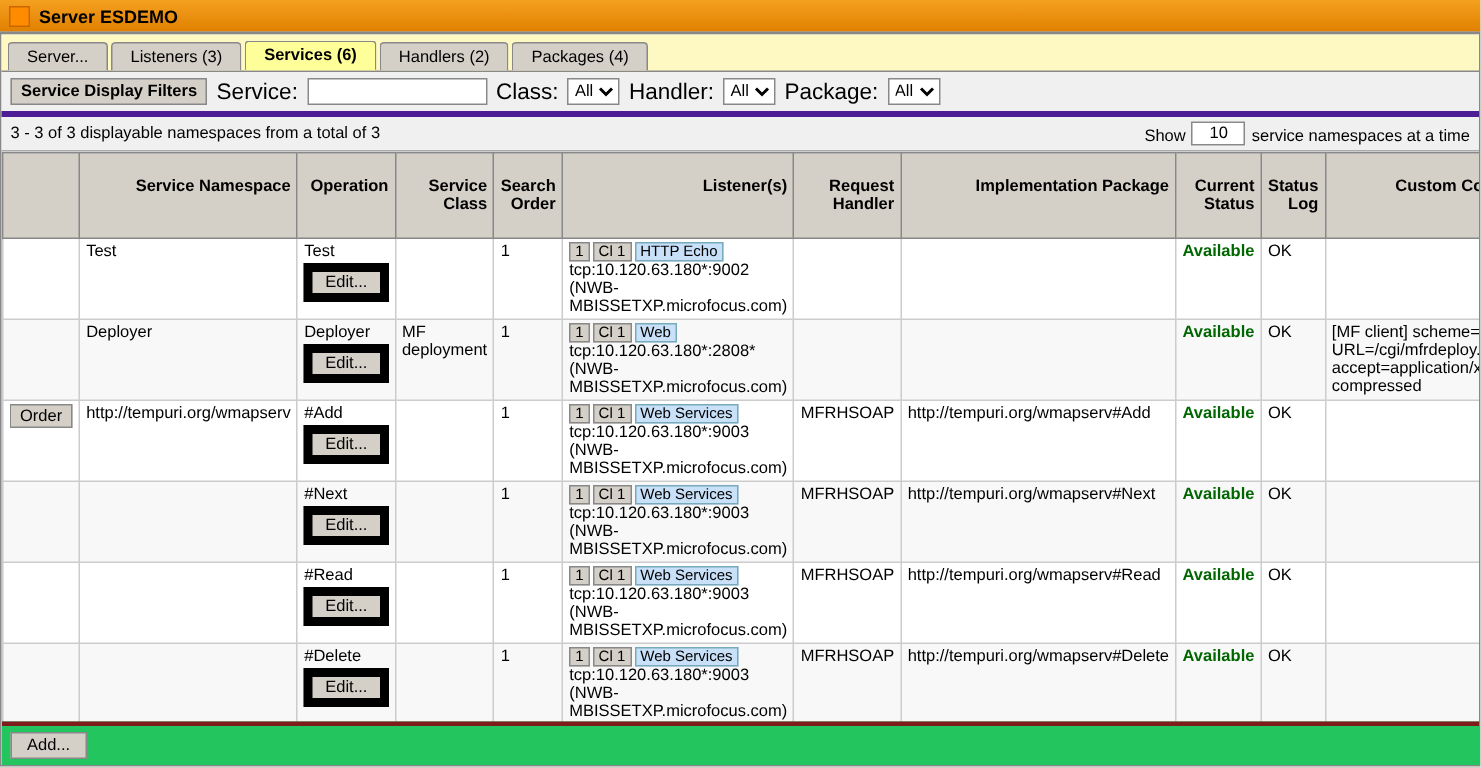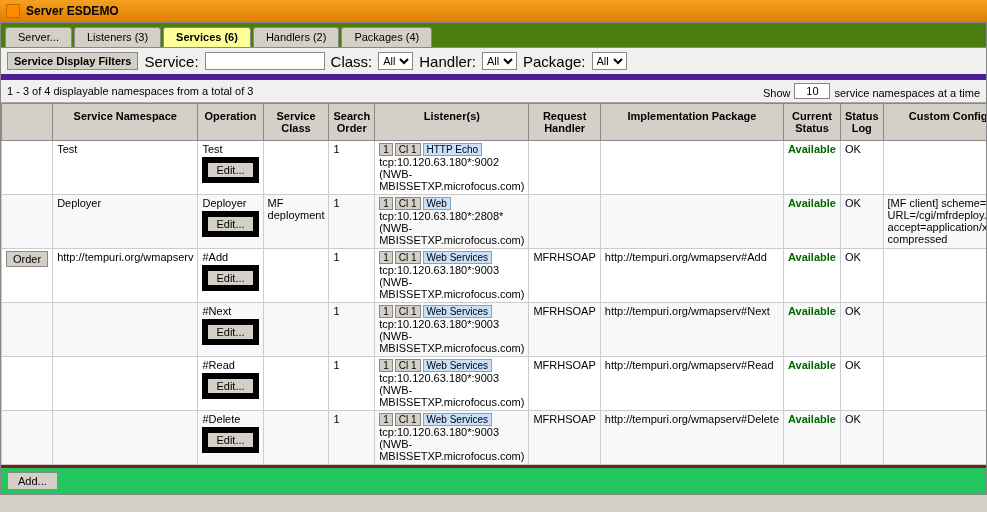--- a/index.html
+++ b/index.html
@@ -8,53 +8,53 @@
     .title-bar {
       background: linear-gradient(to bottom, #f5a020, #e08000);
       display: flex; align-items: center; padding: 2px 6px; height: 22px;
       border-bottom: 1px solid #888;
     }
     .title-bar-icon { width: 14px; height: 14px; background: #ff8c00; border: 1px solid #cc6600; margin-right: 6px; display: inline-block; }
     .title-bar-text { font-size: 12px; font-weight: bold; color: #000; }
 
     .main-container { background: #f0f0f0; border: 1px solid #888; margin: 0; }
 
-    .tabs-bar { display: flex; padding: 4px 4px 0 4px; background: #4d7c0f; border-bottom: 1px solid #888; }
+    .tabs-bar { display: flex; padding: 4px 4px 0 4px; background: #fef9c3; border-bottom: 1px solid #888; align-items: center; }
     .tab {
       padding: 3px 12px; border: 1px solid #888; border-bottom: none;
       background: #d4d0c8; cursor: pointer; margin-right: 2px; font-size: 11px;
       border-radius: 3px 3px 0 0;
     }
     .tab.active { background: #ffff99; font-weight: bold; border-bottom: 1px solid #ffff99; }
     .tab:not(.active) { background: #d4d0c8; }
 
     .filter-bar {
-      background: #f0f0f0; padding: 4px 6px; border-bottom: 6px solid #4c1d95;
+      background: #f0f0f0; padding: 4px 6px; border-bottom: 4px solid #4c1d95;
       display: flex; align-items: center; gap: 6px;
     }
     .filter-btn {
       border: 1px solid #888; background: #d4d0c8; padding: 2px 6px;
       cursor: pointer; font-size: 11px; font-weight: bold;
     }
     .filter-label { font-size: 15px; }
     .filter-input { border: 1px solid #888; background: #fff; height: 18px; width: 120px; font-size: 11px; padding: 1px 3px; }
     .filter-select { border: 1px solid #888; background: #fff; height: 18px; font-size: 11px; }
 
     .info-bar {
       background: #f0f0f0; padding: 3px 6px; border-bottom: 1px solid #aaa;
       display: flex; align-items: center; justify-content: space-between; font-size: 11px;
     }
     .info-right { display: flex; align-items: flex-end; gap: 4px; }
     .show-input { border: 1px solid #888; width: 36px; text-align: center; font-size: 11px; height: 16px; }
 
     .table-container { overflow-y: auto; max-height: 380px; }
     table { width: 100%; border-collapse: collapse; font-size: 11px; }
     th {
-      background: #d4d0c8; border: 1px solid #888; padding: 6px 4px;
-      text-align: center; font-weight: bold; vertical-align: top; white-space: normal;
+      background: #d4d0c8; border: 1px solid #888; padding: 16px 4px;
+      text-align: right; font-weight: bold; vertical-align: top; white-space: normal;
     }
     td { border: 1px solid #ccc; padding: 2px 4px; vertical-align: top; }
     tr:nth-child(even) td { background: #f8f8f8; }
     tr:nth-child(odd) td { background: #fff; }
 
     .edit-btn {
       border: 6px solid #000000; background: #d4d0c8; padding: 1px 8px;
       cursor: pointer; font-size: 11px; display: block; margin-top: 2px;
     }
     .delete-btn {
@@ -104,21 +104,21 @@
     <select class="filter-select">
       <option>All</option>
     </select>
     <span class="filter-label">Package:</span>
     <select class="filter-select">
       <option>All</option>
     </select>
   </div>
 
   <div class="info-bar">
-    <span>1 - 3 of 4 displayable namespaces from a total of 3</span>
+    <span>3 - 3 of 3 displayable namespaces from a total of 3</span>
     <div class="info-right">
       <span>Show</span>
       <input class="show-input" type="text" value="10" style="">
       <span>service namespaces at a time</span>
     </div>
   </div>
 
   <div class="table-container">
     <table>
       <thead>

